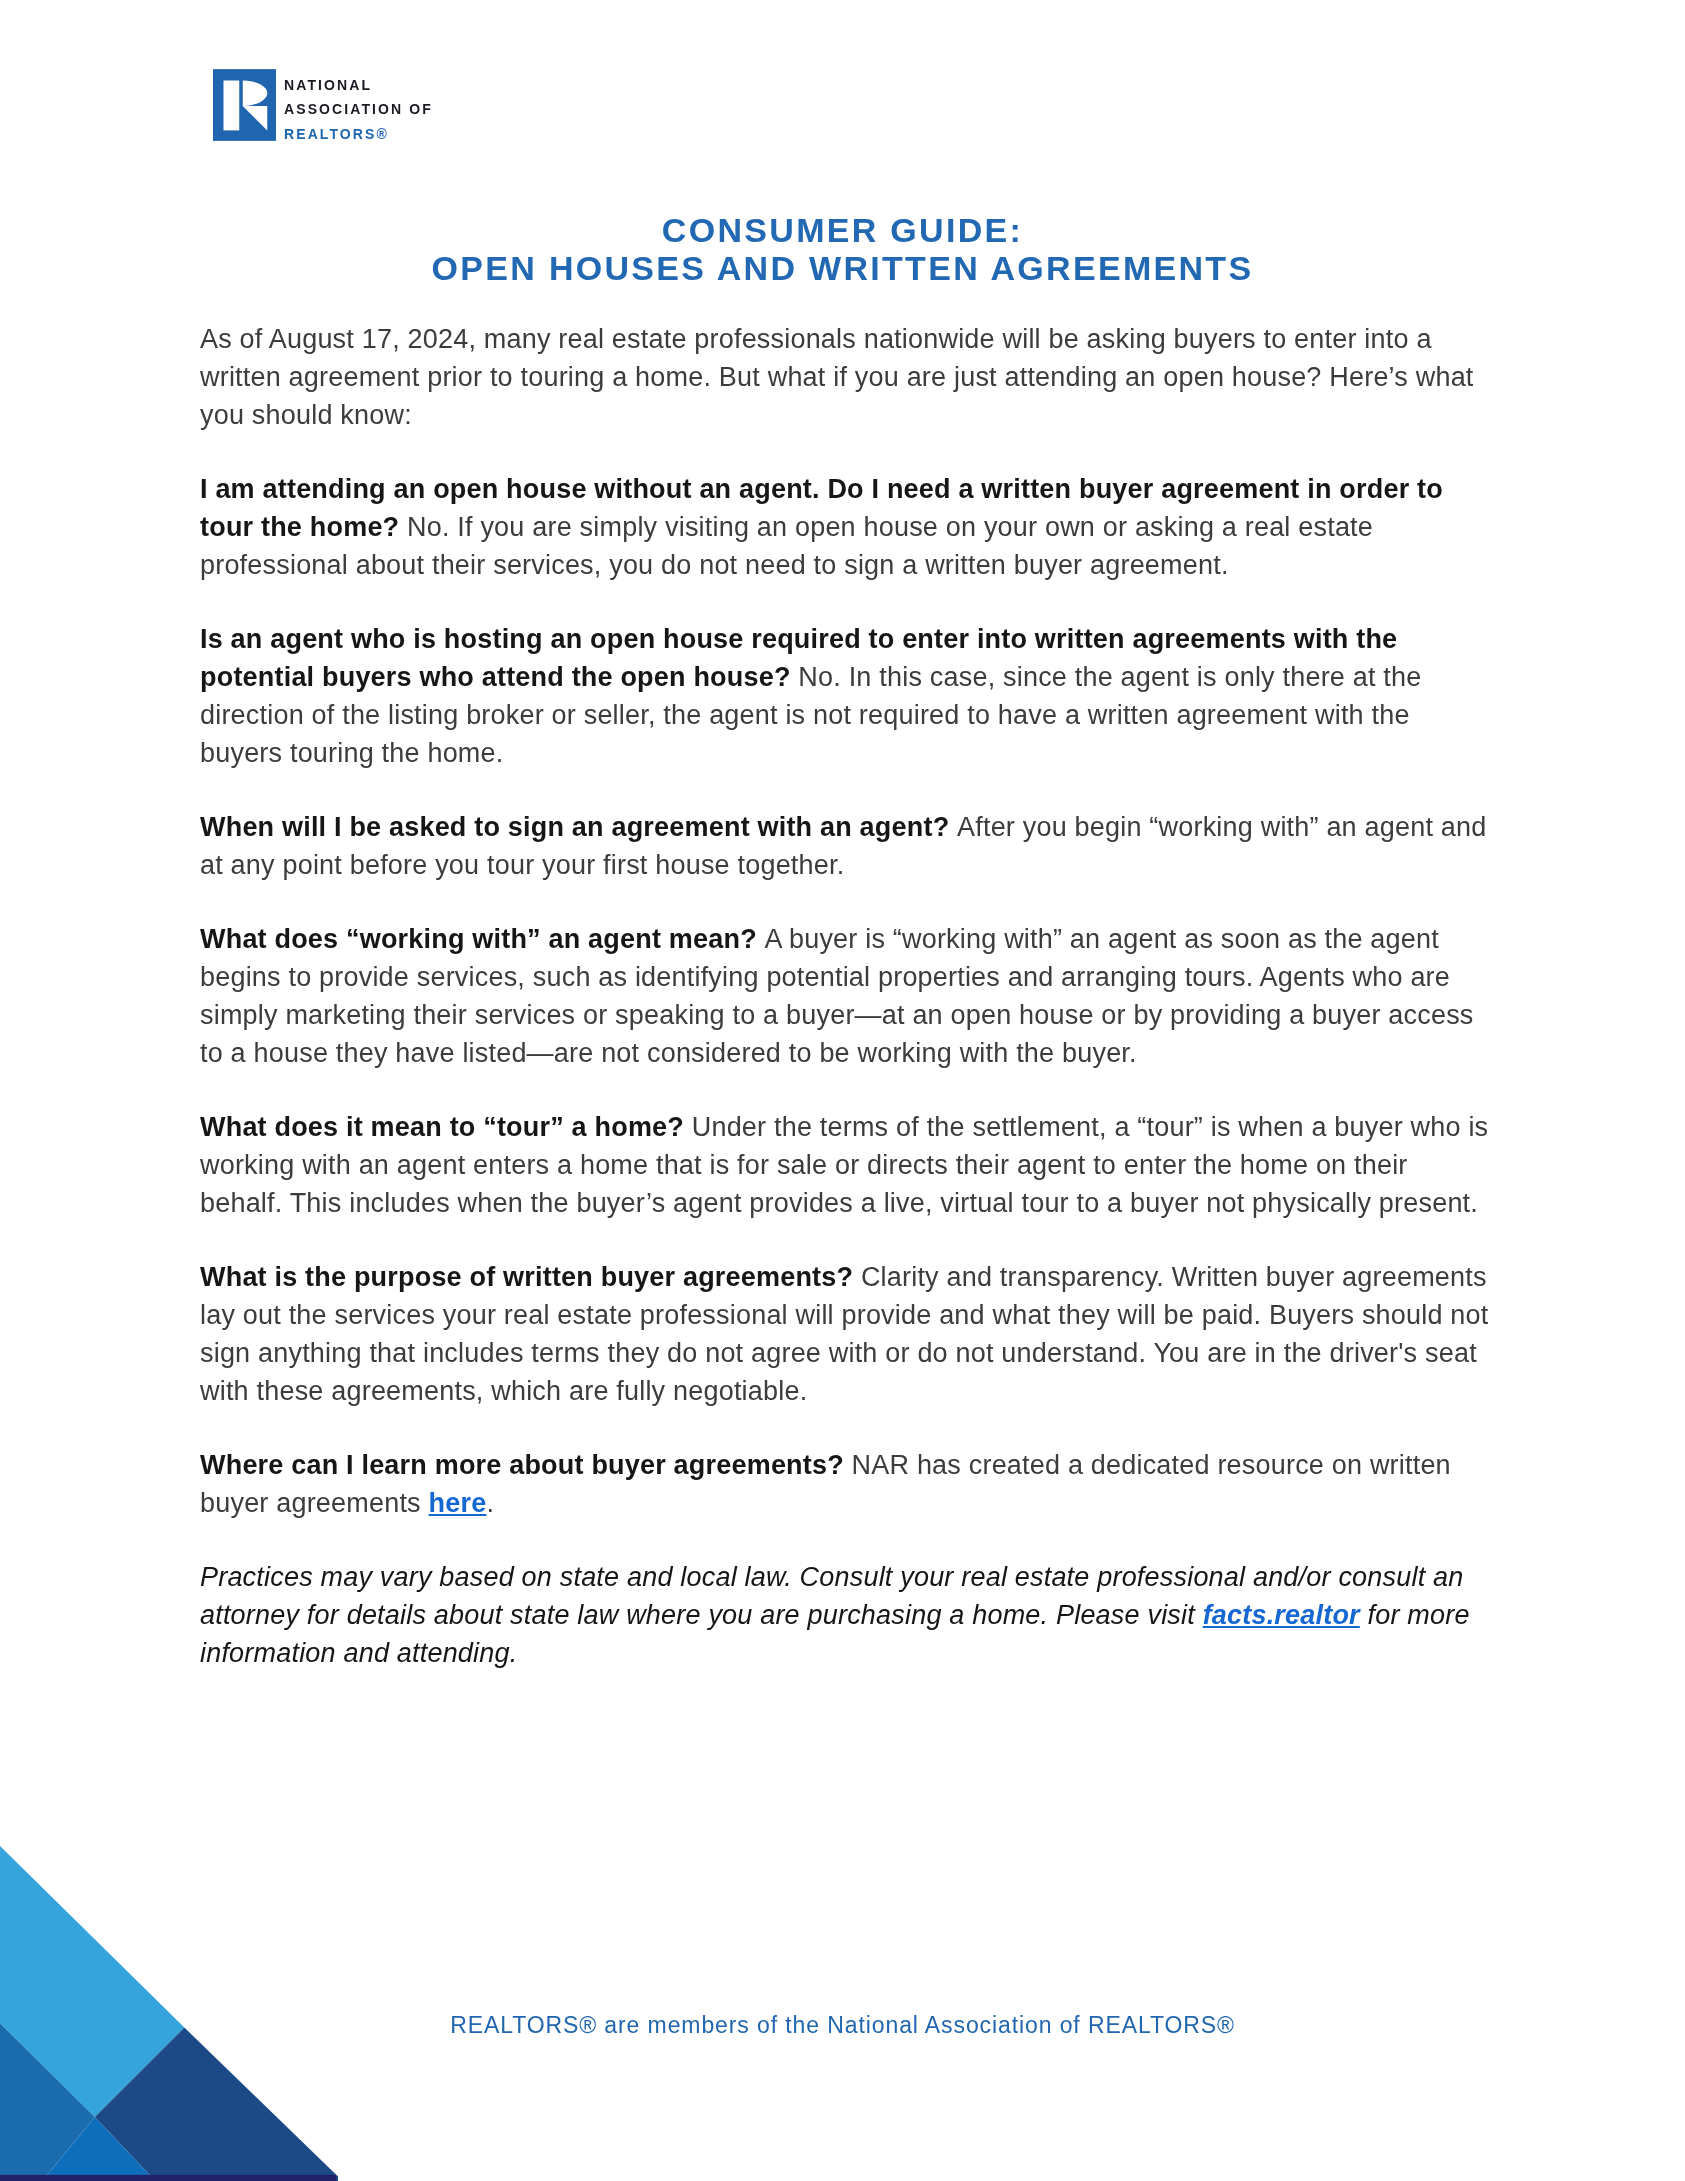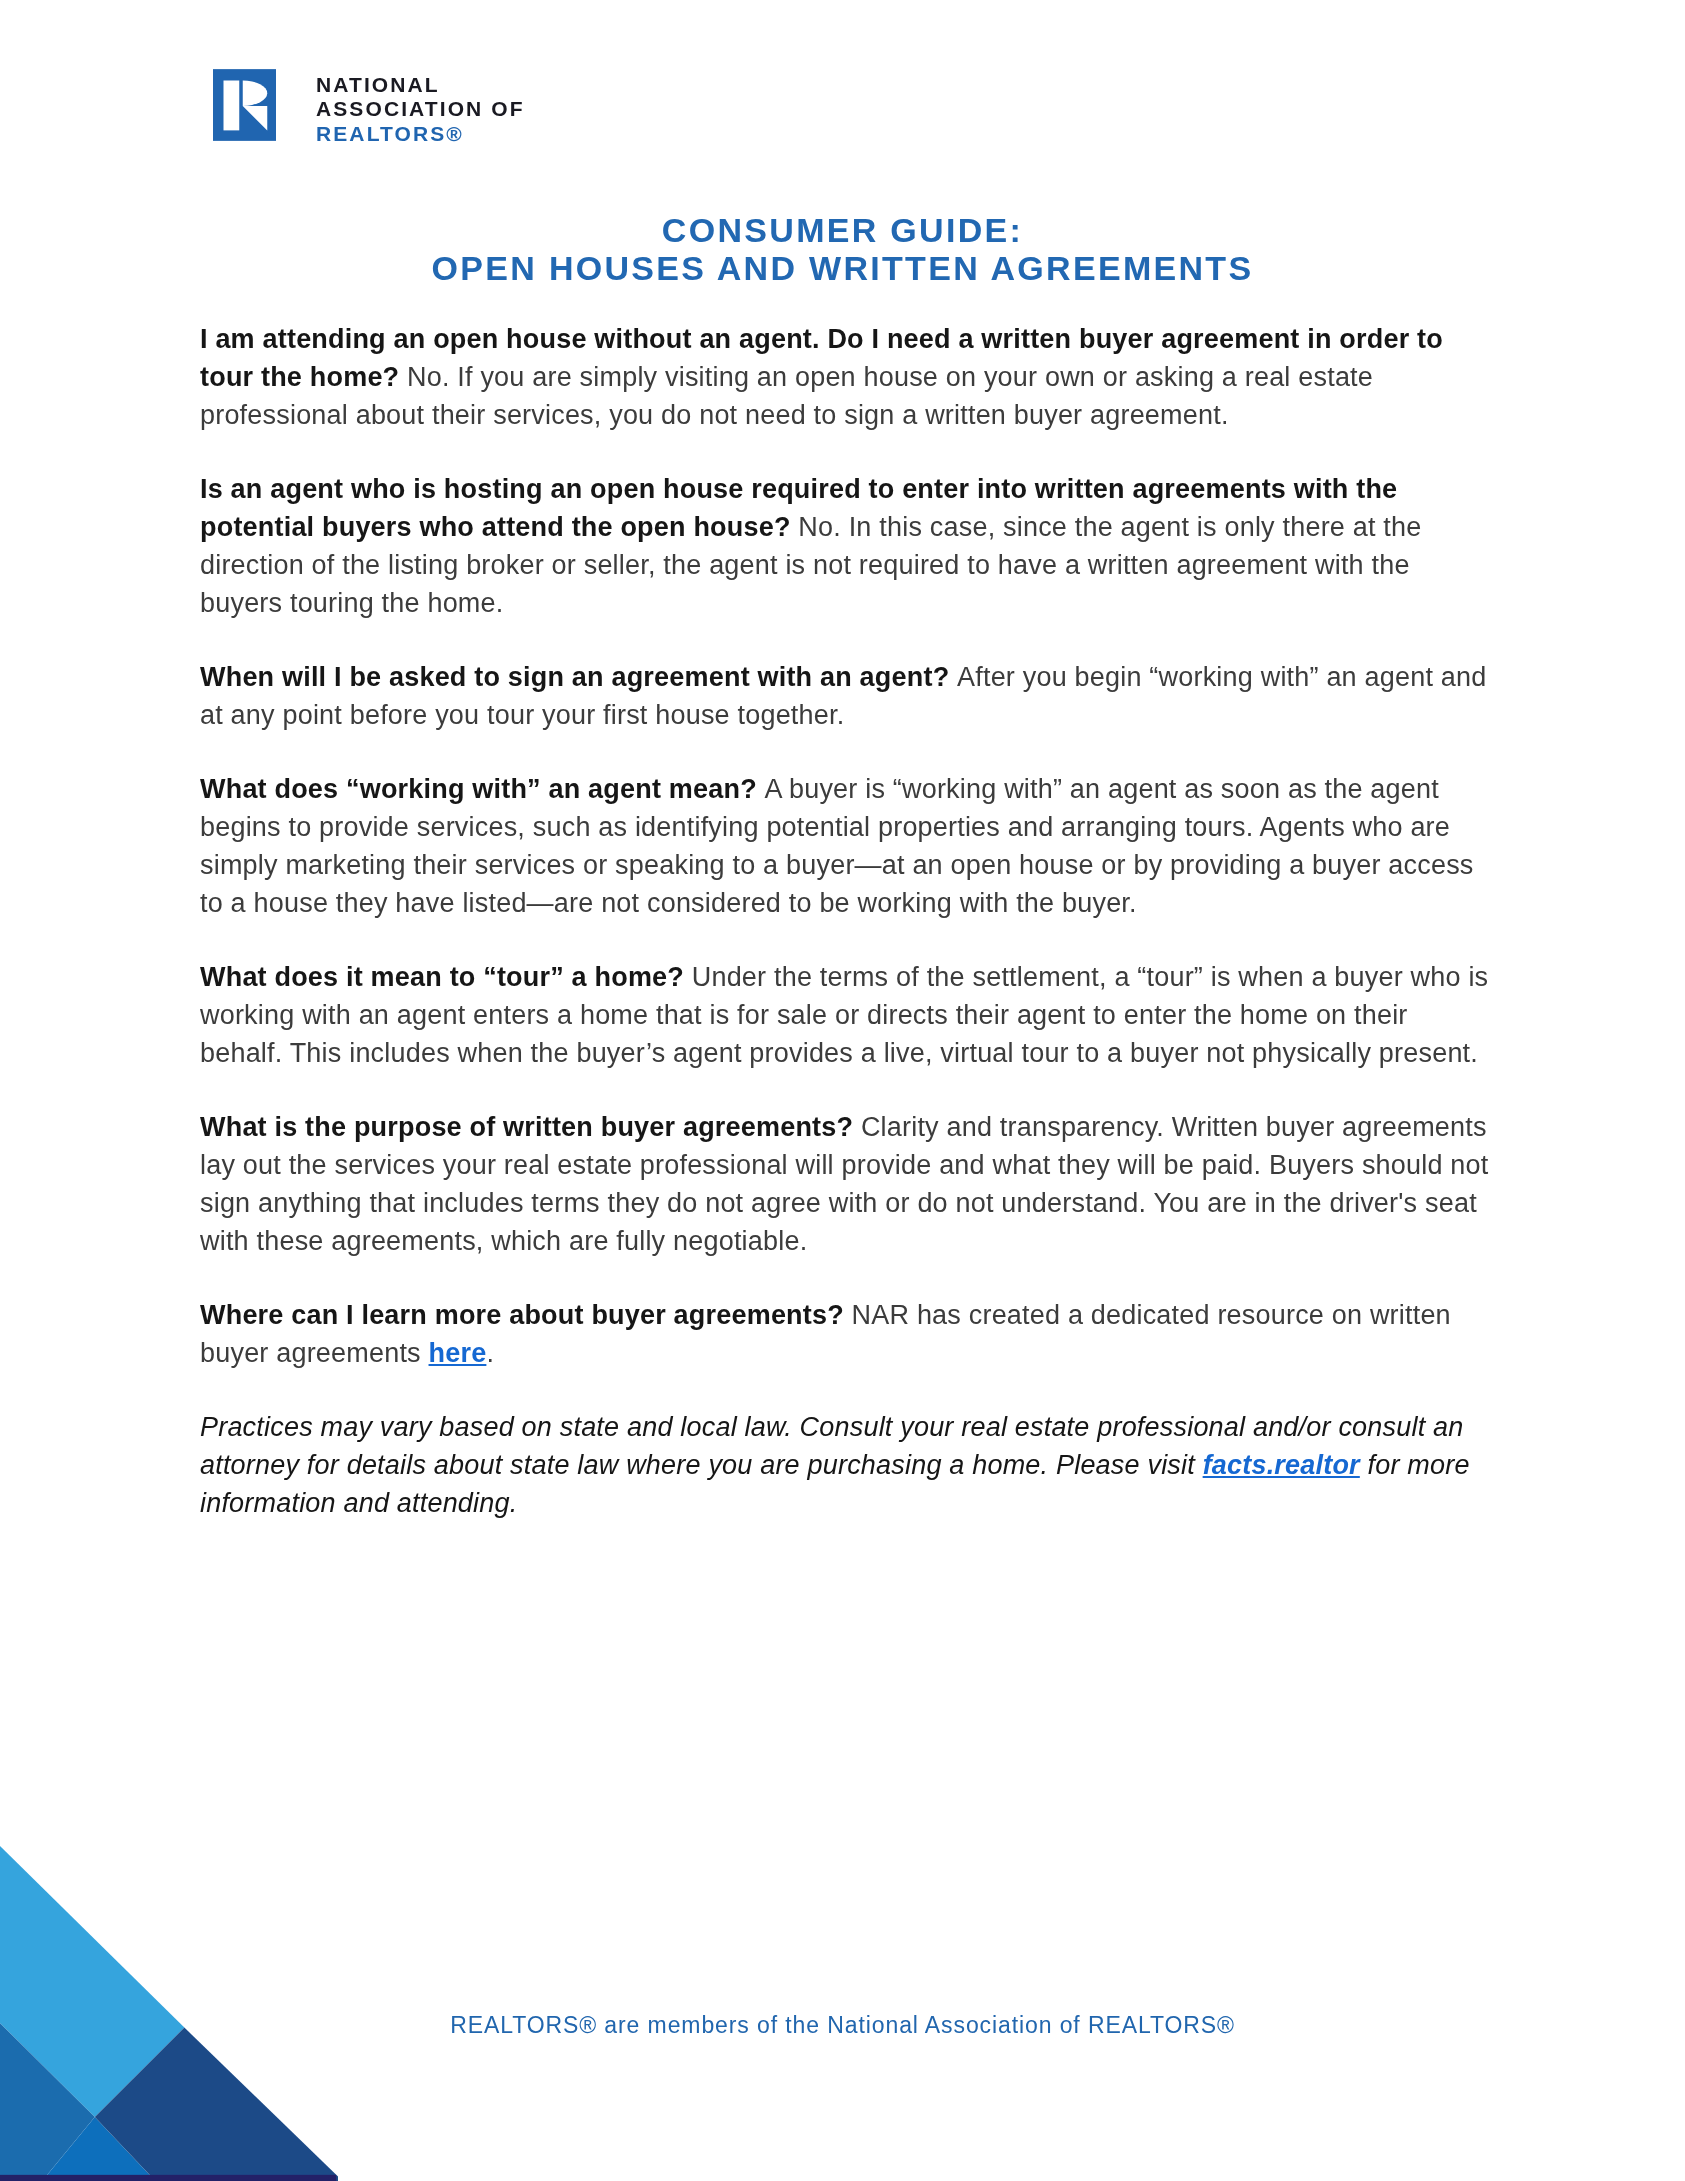--- a/index.html
+++ b/index.html
@@ -4,21 +4,21 @@
 <style>
   html,body{margin:0;padding:0;}
   body{
     width:1685px;height:2181px;position:relative;background:#ffffff;
     font-family:"Liberation Sans", sans-serif;overflow:hidden;
     -webkit-font-smoothing:antialiased;
   }
   
   .logo{position:absolute;left:213px;top:69px;display:flex;}
   .logo-box{width:63px;height:72px;flex:0 0 auto;}
-  .logo-text{margin-left:40px;padding-top:3.5px;font-weight:700;font-size:21px;
+  .logo-text{margin-left:8px;padding-top:3.5px;font-weight:700;font-size:14px;
     line-height:24.6px;letter-spacing:2.1px;color:#1a1a22;white-space:nowrap;}
   .logo-text .realtors-line{color:var(--brand_blue,#2065B0);}
   
   .doc-title{position:absolute;top:211px;left:0;width:100%;text-align:center;
     font-weight:700;font-size:34px;line-height:38px;letter-spacing:2.3px;
     color:var(--title_blue,#2268B2);}
   
   .content{position:absolute;left:200px;top:320px;width:1297px;
     font-size:27px;line-height:38px;letter-spacing:0.2px;
     color:var(--text_dark,#3C3C3C);}
@@ -53,20 +53,21 @@
   </div>
 </div>
 
 <div class="doc-title">
   <div>CONSUMER GUIDE:</div>
   <div>OPEN HOUSES AND WRITTEN AGREEMENTS</div>
 </div>
 
 <div class="content">
 
+  <p><span class="regular">As of August 17, 2024, many real estate professionals nationwide will be asking buyers to enter into a written agreement prior to touring a home. But what if you are just attending an open house? Here’s what you should know:</span></p>
     <p><span class="bold">I am attending an open house without an agent. Do I need a written buyer agreement in order to tour the home? </span><span class="regular">No. If you are simply visiting an open house on your own or asking a real estate professional about their services, you do not need to sign a written buyer agreement.</span></p>
     <p><span class="bold">Is an agent who is hosting an open house required to enter into written agreements with the potential buyers who attend the open house? </span><span class="regular">No. In this case, since the agent is only there at the direction of the listing broker or seller, the agent is not required to have a written agreement with the buyers touring the home.</span></p>
     <p><span class="bold">When will I be asked to sign an agreement with an agent? </span><span class="regular">After you begin “working with” an agent and at any point before you tour your first house together.</span></p>
     <p><span class="bold">What does “working with” an agent mean? </span><span class="regular">A buyer is “working with” an agent as soon as the agent begins to provide services, such as identifying potential properties and arranging tours. Agents who are simply marketing their services or speaking to a buyer—at an open house or by providing a buyer access to a house they have listed—are not considered to be working with the buyer.</span></p>
     <p><span class="bold">What does it mean to “tour” a home? </span><span class="regular">Under the terms of the settlement, a “tour” is when a buyer who is working with an agent enters a home that is for sale or directs their agent to enter the home on their behalf. This includes when the buyer’s agent provides a live, virtual tour to a buyer not physically present.</span></p>
     <p><span class="bold">What is the purpose of written buyer agreements? </span><span class="regular">Clarity and transparency. Written buyer agreements lay out the services your real estate professional will provide and what they will be paid. Buyers should not sign anything that includes terms they do not agree with or do not understand. You are in the driver's seat with these agreements, which are fully negotiable.</span></p>
     <p><span class="bold">Where can I learn more about buyer agreements? </span><span class="regular">NAR has created a dedicated resource on written buyer agreements </span><span class="link">here</span><span class="regular">.</span></p>
     <p class="disclaimer"><span class="regular">Practices may vary based on state and local law. Consult your real estate professional and/or consult an attorney for details about state law where you are purchasing a home. Please visit </span><span class="link">facts.realtor</span><span class="regular"> for more information and attending.</span></p>
 </div>
 

